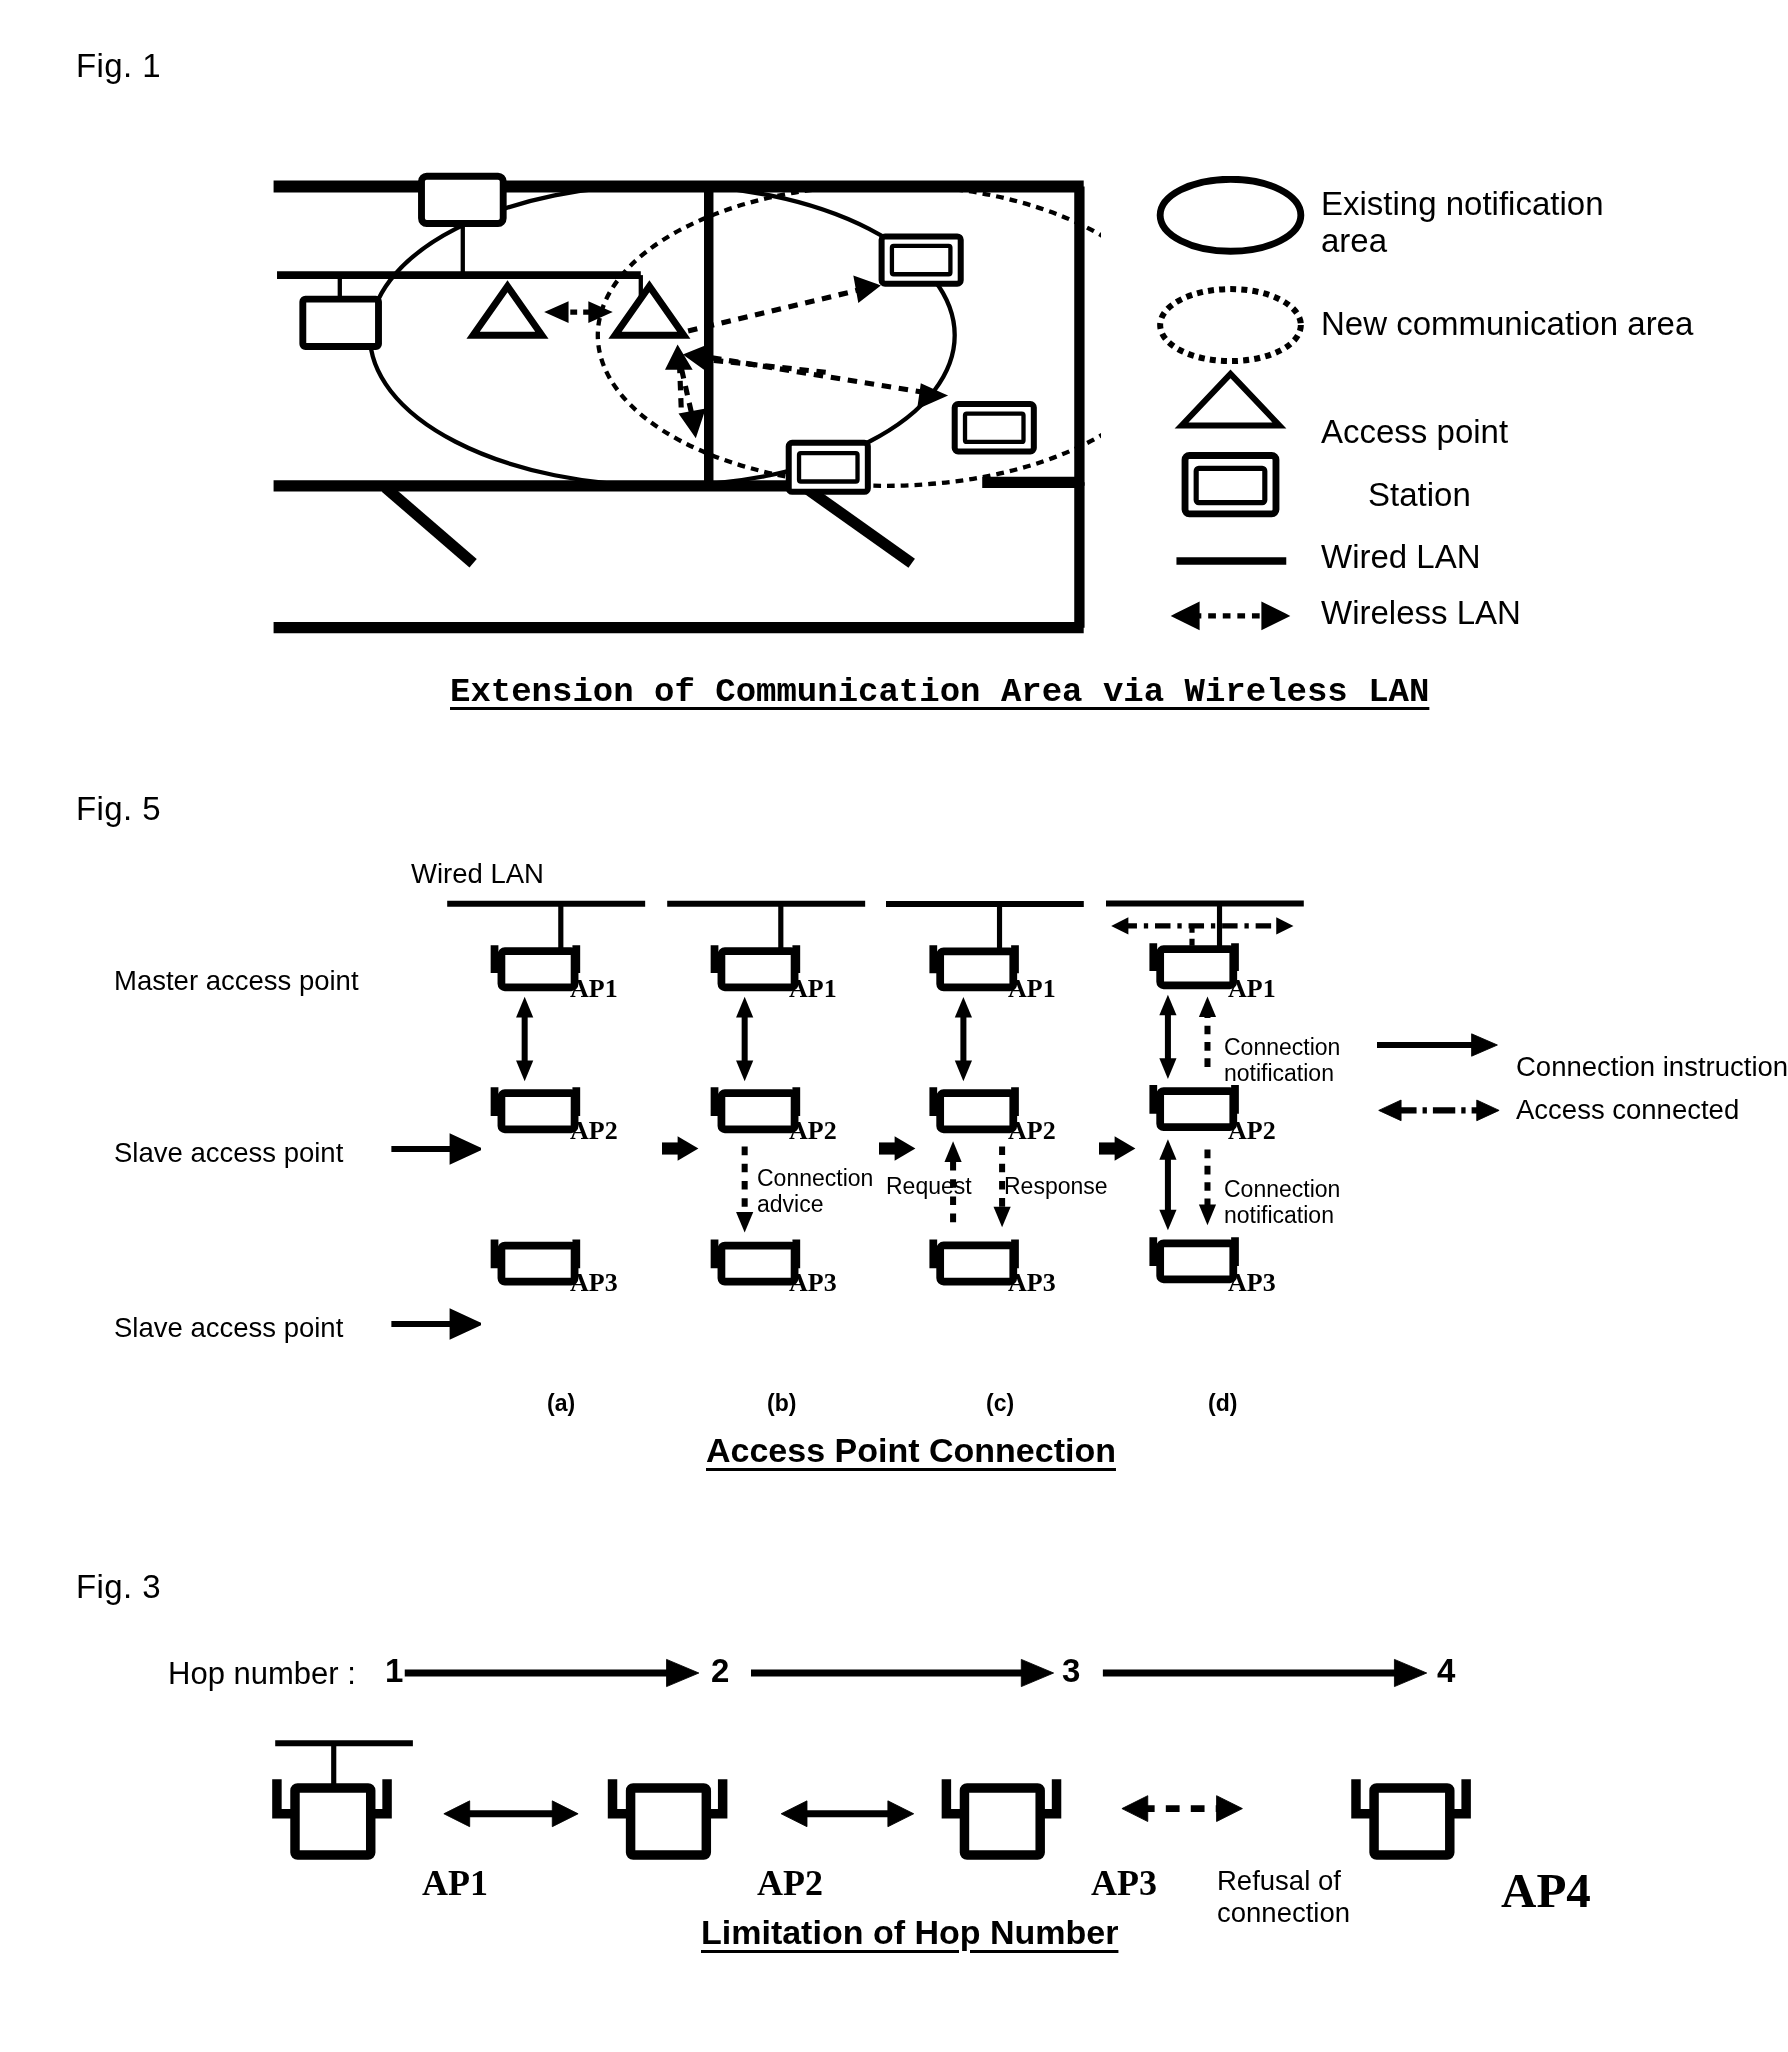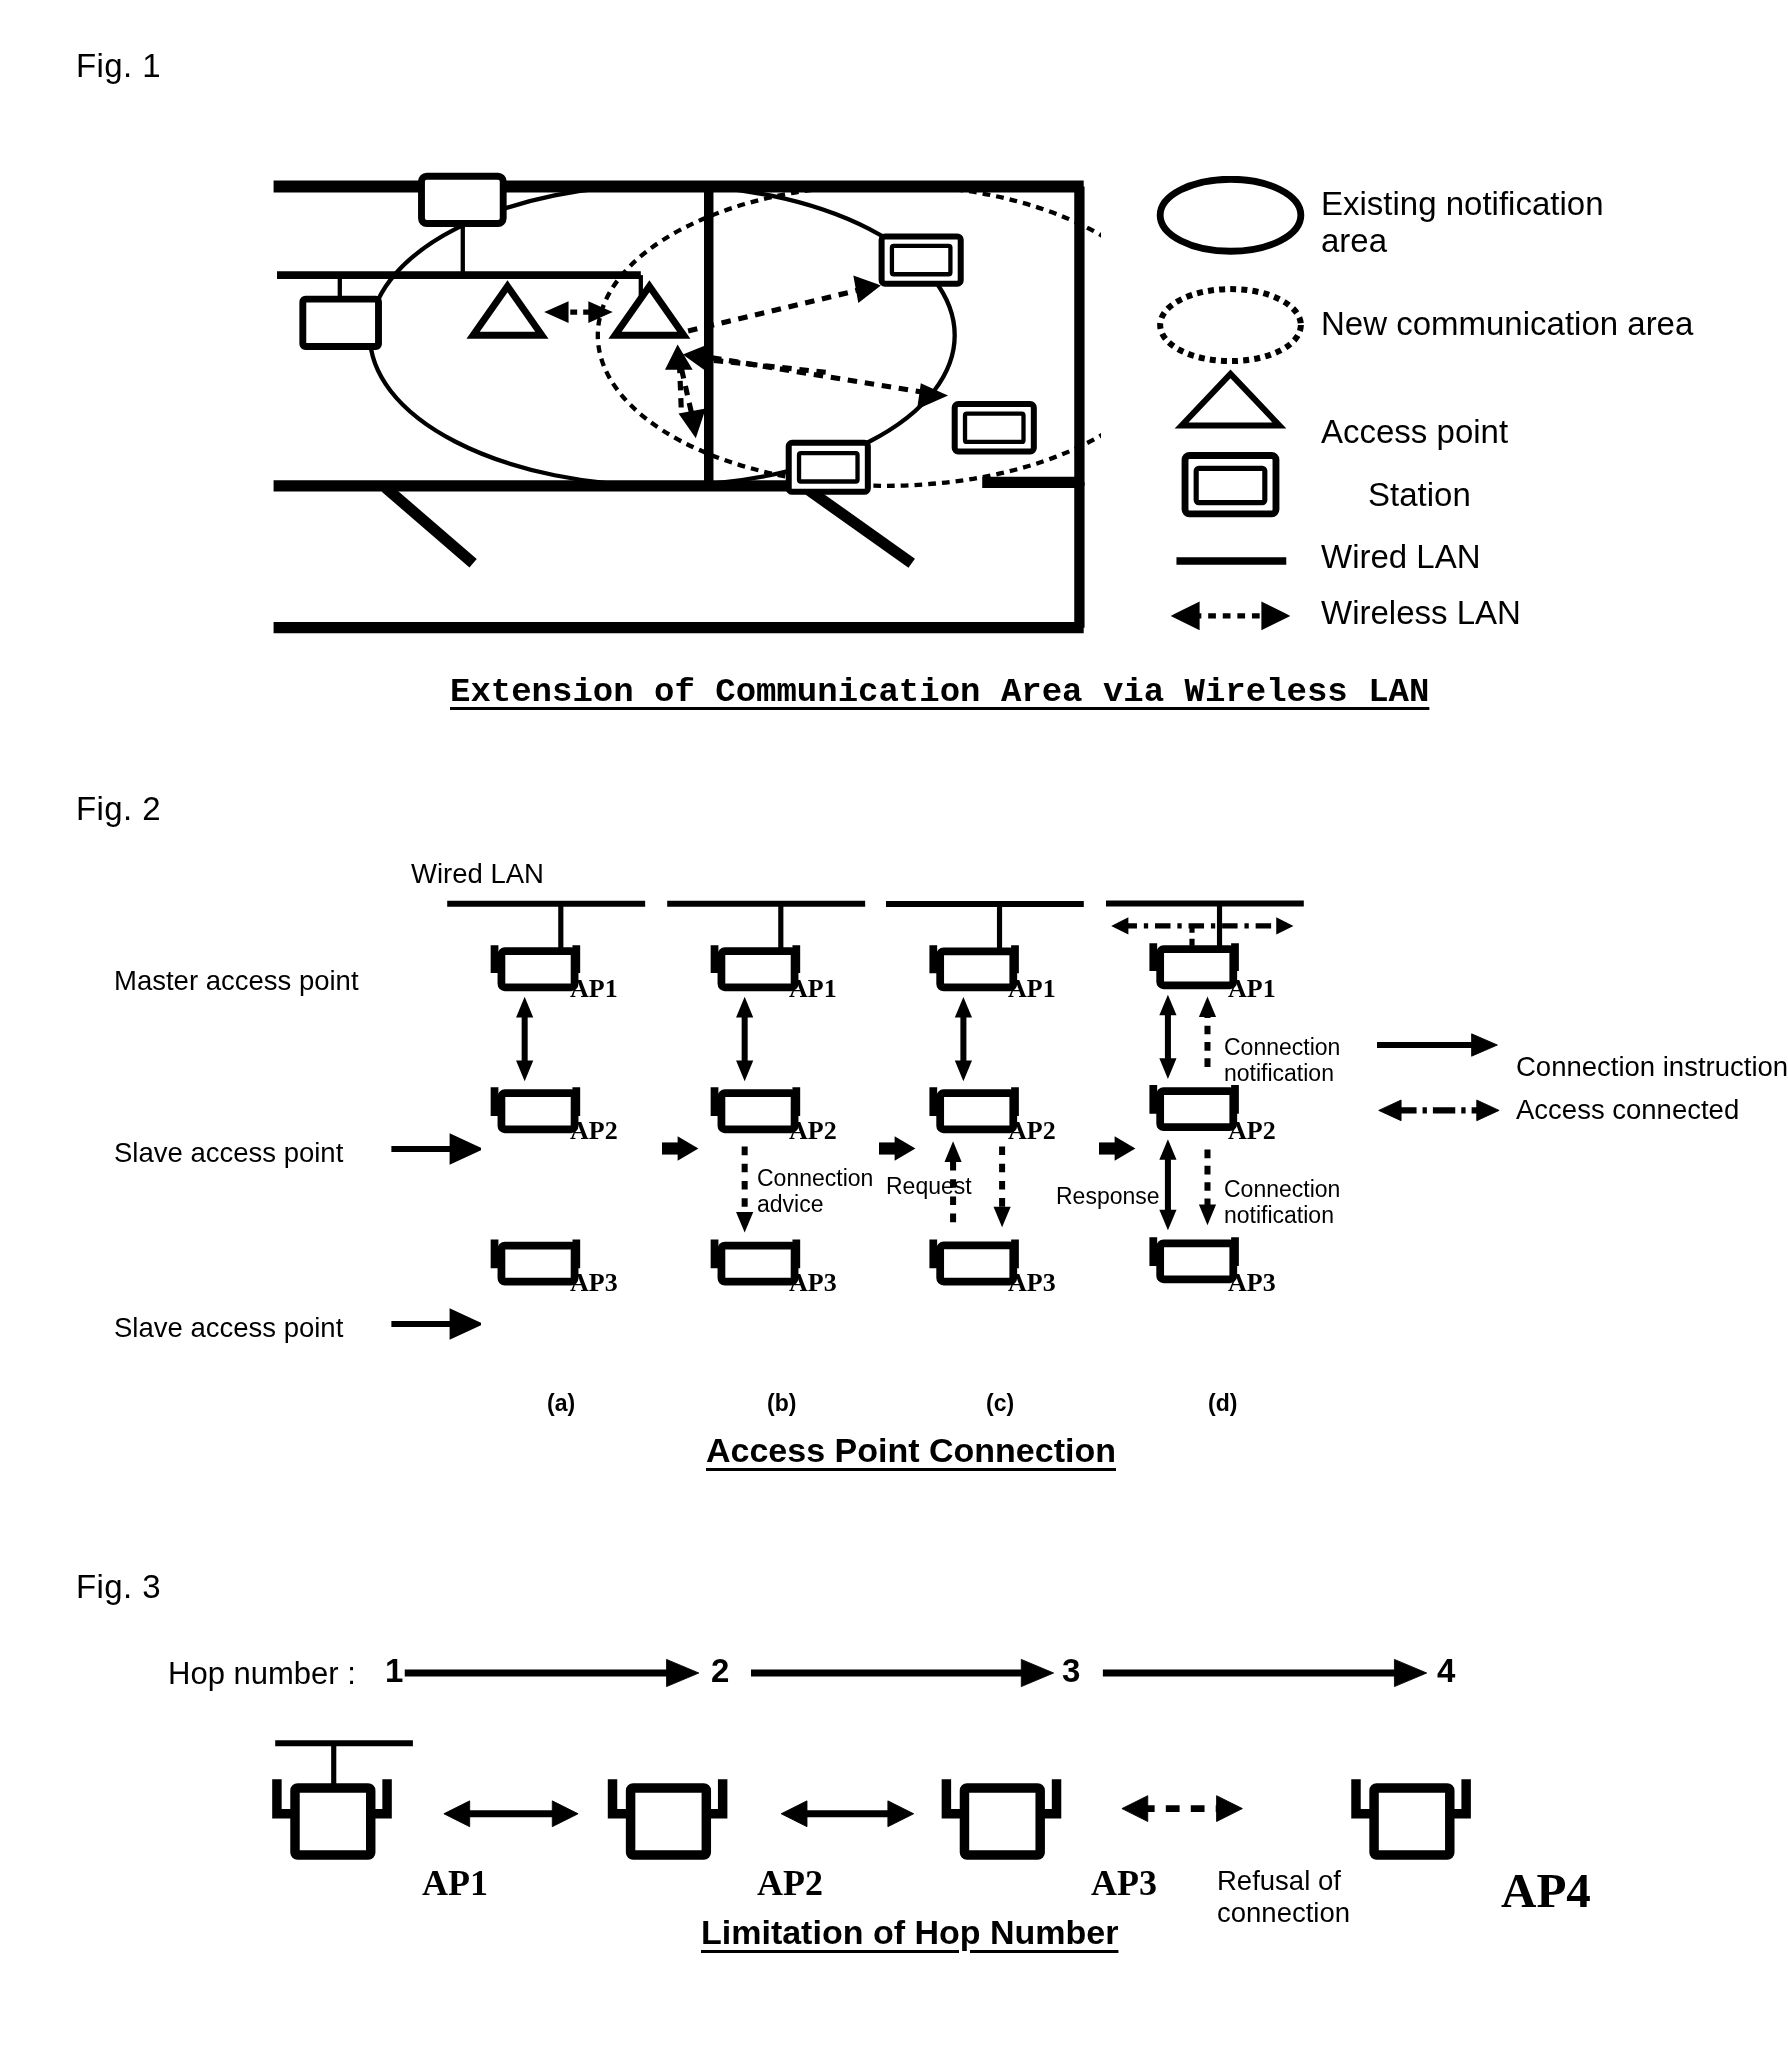--- a/index.html
+++ b/index.html
@@ -182,21 +182,21 @@
 <div class="legend-text" style="left:1321px; top:185px;">Existing notification
 area</div>
 <div class="legend-text" style="left:1321px; top:305px;">New communication area</div>
 <div class="legend-text" style="left:1321px; top:413px;">Access point</div>
 <div class="legend-text" style="left:1368px; top:476px;">Station</div>
 <div class="legend-text" style="left:1321px; top:538px;">Wired LAN</div>
 <div class="legend-text" style="left:1321px; top:594px;">Wireless LAN</div>
 
 <div class="caption" style="left:450px; top:673px;font-family:Liberation Mono, monospace;">Extension of Communication Area via Wireless LAN</div>
 
-<div class="fig-label" style="left:76px; top:790px;">Fig. 2</div>
+<div class="fig-label" style="left:76px; top:790px;">Fig. 5</div>
 
 <div class="f2-label" style="left:411px; top:858px;">Wired LAN</div>
 
 <div class="f2-label" style="left:114px; top:965px;">Master access point</div>
 <div class="f2-label" style="left:114px; top:1137px;">Slave access point</div>
 <div class="f2-label" style="left:114px; top:1312px;">Slave access point</div>
 
 <div class="abs" style="left:391px; top:1132px;">
   <svg width="90" height="34" viewBox="0 0 105 40">
     <g stroke="#000" stroke-width="7" fill="#000">
@@ -335,21 +335,21 @@
       <path d="M55 420 L55 449 L95 449" stroke-width="9"></path>
       <path d="M150 420 L150 449 L112 449" stroke-width="9"></path>
       <rect x="63" y="427" width="85" height="42" rx="4" stroke-width="9" fill="#fff"></rect>
     </g>
   </svg>
 </div>
 <div class="ap-name" style="left:1008px; top:974px;">AP1</div>
 <div class="ap-name" style="left:1008px; top:1116px;">AP2</div>
 <div class="ap-name" style="left:1008px; top:1268px;">AP3</div>
 <div class="f2-small" style="left:886px; top:1174px;">Request</div>
-<div class="f2-small" style="left:1056px; top:1174px;margin-top:10px;">Response</div>
+<div class="f2-small" style="left:1004px; top:1174px;">Response</div>
 <div class="f2-panel-letter" style="left:986px; top:1390px;">(c)</div>
 
 <div class="abs" style="left:1099px; top:1132px;">
   <svg width="39" height="33" viewBox="0 0 45 38">
       <g fill="#000">
     <rect x="0" y="12" width="22" height="14"></rect>
         <polygon points="42,19 18,5 18,33"></polygon>
   </g>
     </svg>
 </div>

